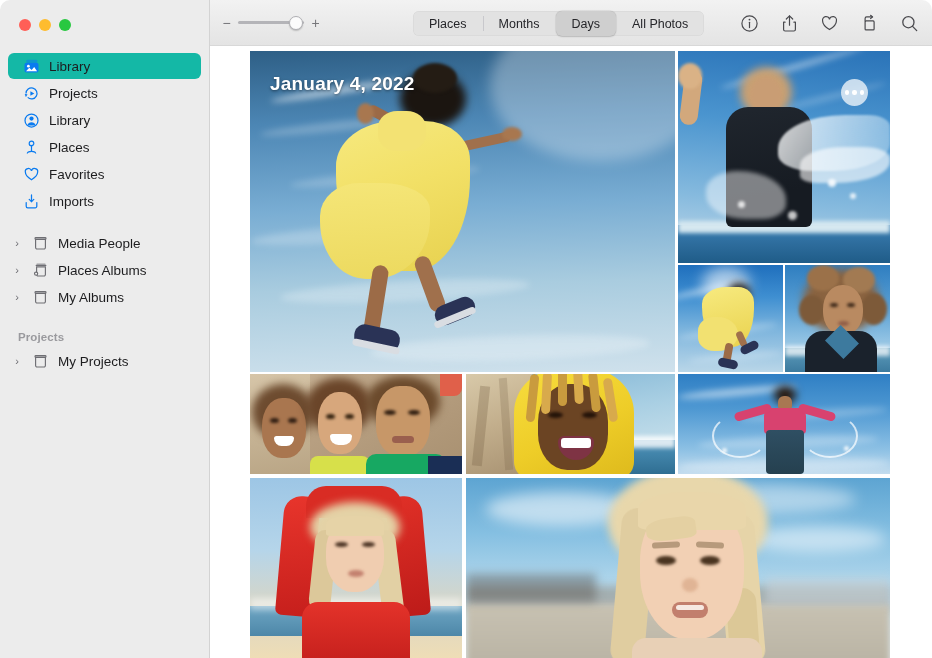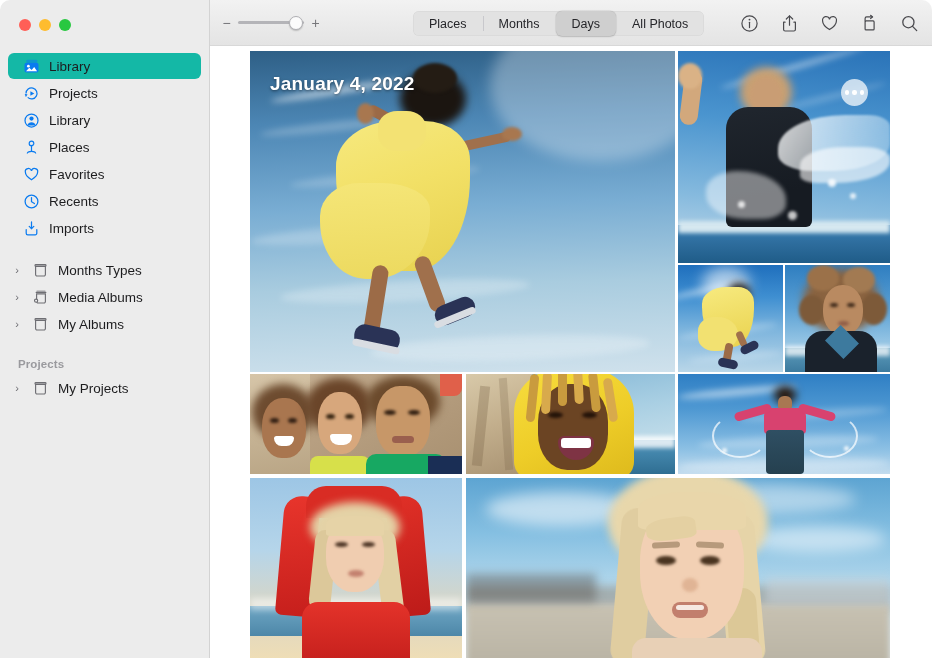--- a/index.html
+++ b/index.html
@@ -215,29 +215,20 @@
 
       <div class="sb-item">
         <span class="sb-ico">
           <svg width="17" height="17" viewBox="0 0 17 17" fill="none" stroke="#0a7bf0" stroke-width="1.25">
               <path d="M8.5 13.7S2.4 10 2.4 6.3A3 3 0 0 1 8.5 4.9 3 3 0 0 1 14.6 6.3c0 3.7-6.1 7.4-6.1 7.4z"></path>
             </svg>
         </span>
         <span class="sb-label">Favorites</span>
       </div>
 
-      <div class="sb-item">
-        <span class="sb-ico">
-          <svg width="17" height="17" viewBox="0 0 17 17" fill="none" stroke="#0a7bf0" stroke-width="1.25">
-              <circle cx="8.5" cy="8.5" r="6.4"></circle>
-              <path d="M8.5 4.6v4.1l2.9 1.9" stroke-linecap="round"></path>
-            </svg>
-        </span>
-        <span class="sb-label">Recents</span>
-      </div>
 
       <div class="sb-item">
         <span class="sb-ico">
           <svg width="17" height="17" viewBox="0 0 17 17" fill="none" stroke="#0a7bf0" stroke-width="1.25" stroke-linecap="round">
               <path d="M8.5 1.9v6.6"></path>
               <path d="M6.2 6.4l2.3 2.3 2.3-2.3"></path>
               <path d="M3.2 9.6v3.6a1.6 1.6 0 0 0 1.6 1.6h7.4a1.6 1.6 0 0 0 1.6-1.6V9.6"></path>
             </svg>
         </span>
         <span class="sb-label">Imports</span>
@@ -248,35 +239,35 @@
 
 
       <div class="sb-item indent">
         <span class="disc">›</span>
         <span class="sb-ico">
           <svg width="17" height="17" viewBox="0 0 17 17" fill="none" stroke="#6e6e73" stroke-width="1.15">
               <path d="M3.6 4.2h9.8v8.3a1.5 1.5 0 0 1-1.5 1.5H5.1a1.5 1.5 0 0 1-1.5-1.5z"></path>
               <rect x="3" y="2.6" width="11" height="1.7" rx=".8"></rect>
             </svg>
         </span>
-        <span class="sb-label">Months Types</span>
+        <span class="sb-label">Media People</span>
       </div>
 
       <div class="sb-item indent">
         <span class="disc">›</span>
         <span class="sb-ico">
           <svg width="17" height="17" viewBox="0 0 17 17" fill="none" stroke="#6e6e73" stroke-width="1.15">
               <path d="M4.6 4.9h8.8v7.6a1.5 1.5 0 0 1-1.5 1.5H6.1a1.5 1.5 0 0 1-1.5-1.5z"></path>
               <path d="M4.2 3.4h9.6" stroke-linecap="round"></path>
               <path d="M5 2.1h8" stroke-linecap="round" opacity=".6"></path>
               <circle cx="4.1" cy="11.6" r="1.6" fill="#fff"></circle>
               <path d="M3.3 11.1a.85.85 0 0 1 1.6 0" stroke-width="1"></path>
             </svg>
         </span>
-        <span class="sb-label">Media Albums</span>
+        <span class="sb-label">Places Albums</span>
       </div>
 
       <div class="sb-item indent">
         <span class="disc">›</span>
         <span class="sb-ico">
           <svg width="17" height="17" viewBox="0 0 17 17" fill="none" stroke="#6e6e73" stroke-width="1.15">
               <path d="M3.6 4.2h9.8v8.3a1.5 1.5 0 0 1-1.5 1.5H5.1a1.5 1.5 0 0 1-1.5-1.5z"></path>
               <rect x="3" y="2.6" width="11" height="1.7" rx=".8"></rect>
             </svg>
         </span>

